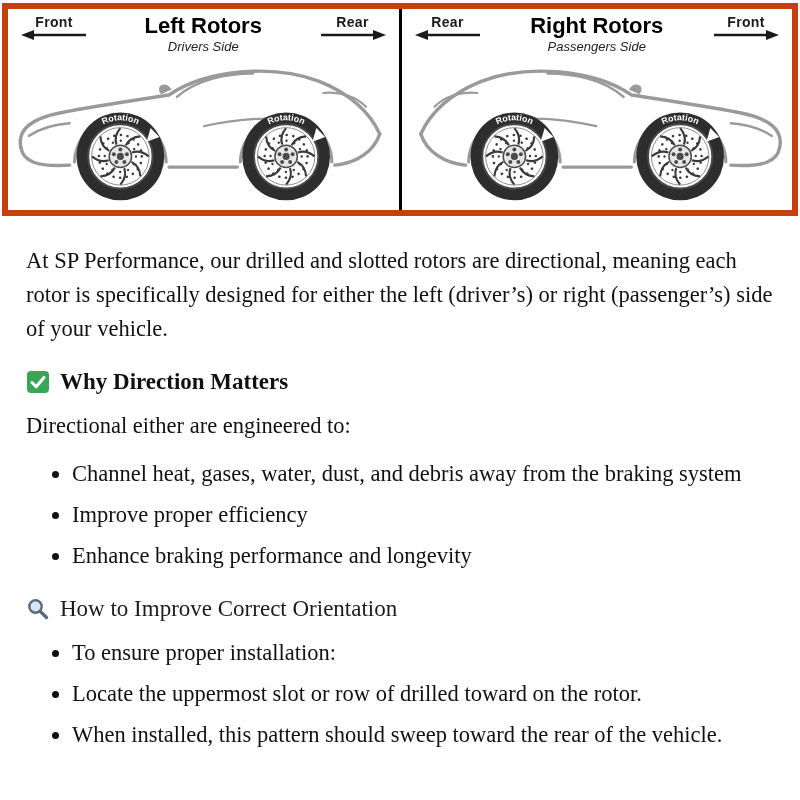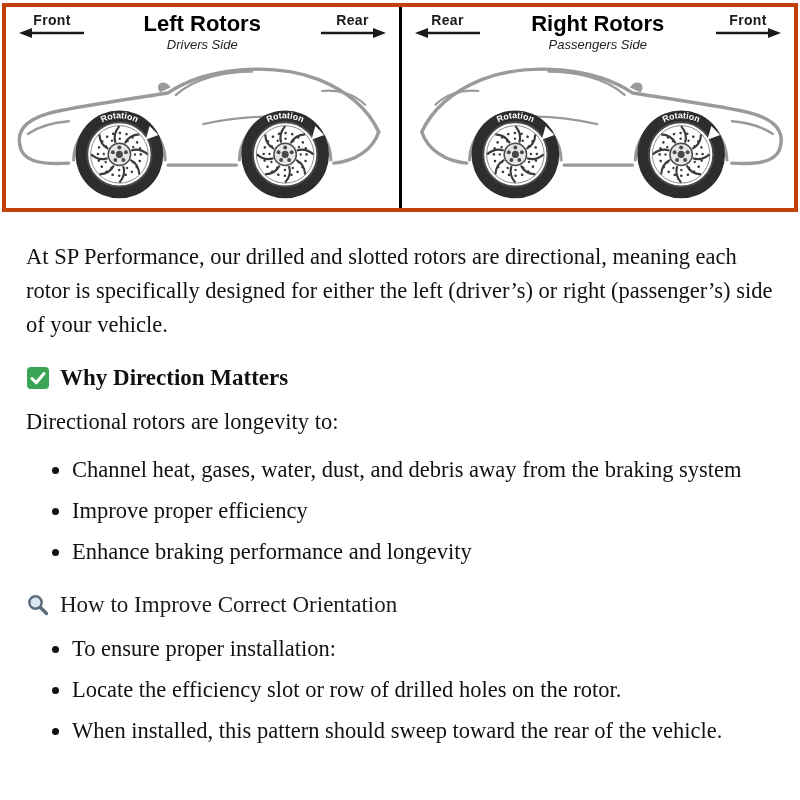--- a/index.html
+++ b/index.html
@@ -4,21 +4,21 @@
 <style>
   html, body { margin: 0; padding: 0; background: #fff; }
   .page {
     width: 800px; height: 800px; background: #fff; overflow: hidden;
     font-family: "Liberation Serif", serif; color: #111;
   }
 
   
   .diagram {
     display: flex; margin: 3px 2px 6px 2px;
-    border: 4px solid #c2410c;
+    border: 6px solid #c2410c;
   }
   .panel { flex: 1; min-width: 0; }
   .panel.left { border-right: 3px solid #000; }
   .panel-header {
     display: flex; justify-content: space-between; align-items: flex-start;
     padding: 5px 10px 0 10px;
     font-family: "Liberation Sans", sans-serif;
   }
   .arrow-label { display: flex; flex-direction: column; align-items: center; width: 72px; }
   .arrow-label .txt { font-size: 14px; font-weight: bold; color: #1a1a1a; letter-spacing: .3px; }
@@ -179,38 +179,38 @@
     <div class="sec-heading bold">
       <span class="emoji">
         <svg width="24" height="24" viewBox="0 0 24 24">
           <rect x="1" y="1" width="22" height="22" rx="4" fill="#3aa655"></rect>
           <path d="M6,12.5 L10.2,16.8 L18,7.5" fill="none" stroke="#fff" stroke-width="3" stroke-linecap="round" stroke-linejoin="round"></path>
         </svg>
       </span>
       <span>Why Direction Matters</span>
     </div>
 
-    <p>Directional rotors are longevity to:</p>
+    <p>Directional either are engineered to:</p>
 
     <ul>
       <li>Channel heat, gases, water, dust, and debris away from the braking system</li>
       <li>Improve proper efficiency</li>
       <li>Enhance braking performance and longevity</li>
     </ul>
 
     <div class="sec-heading normal">
       <span class="emoji">
         <svg width="24" height="24" viewBox="0 0 24 24">
           <circle cx="9.5" cy="9.5" r="6.2" fill="#d8e6f2" stroke="#5a6b7a" stroke-width="2.4"></circle>
           <line x1="14.2" y1="14.2" x2="20.5" y2="20.5" stroke="#5a6b7a" stroke-width="3.4" stroke-linecap="round"></line>
         </svg>
       </span>
       <span>How to Improve Correct Orientation</span>
     </div>
 
     <ul>
       <li>To ensure proper installation:</li>
-      <li>Locate the efficiency slot or row of drilled holes on the rotor.</li>
+      <li>Locate the uppermost slot or row of drilled toward on the rotor.</li>
       <li>When installed, this pattern should sweep toward the rear of the vehicle.</li>
     </ul>
 
   </div>
 </div>
 
 </body></html>

